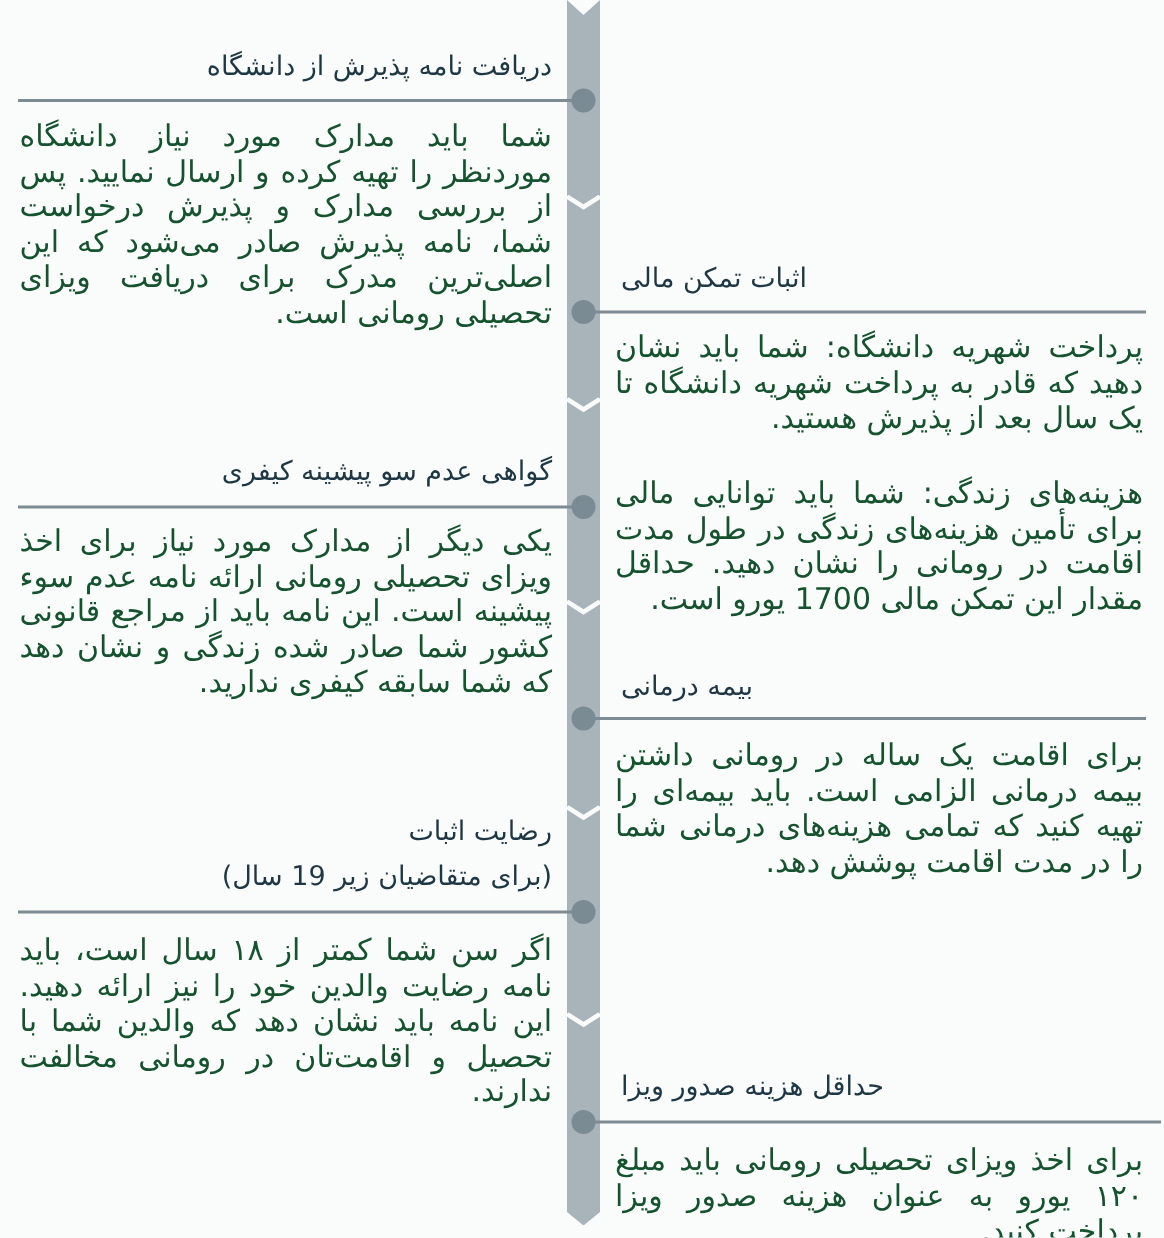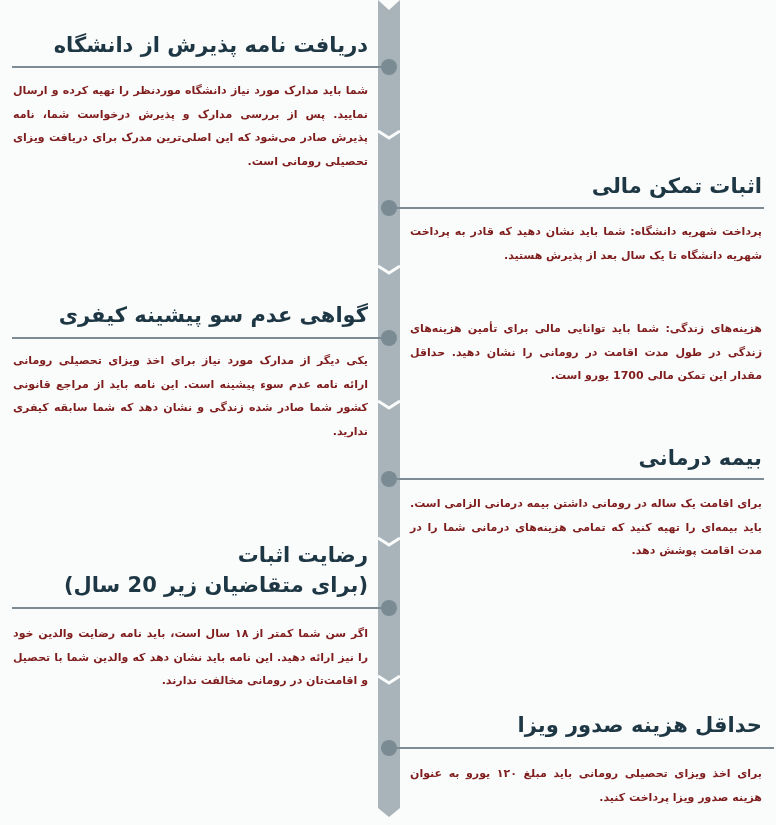--- a/index.html
+++ b/index.html
@@ -19,26 +19,26 @@
     .dot {
       position: absolute; width: 16px; height: 16px; border-radius: 50%;
       background: #7b8b93; left: 381px;
     }
 
     .divider {
       position: absolute; height: 2px; background: #7d8c94;
     }
 
     .title {
-      position: absolute; color: #1e3744; font-weight: bold; font-size: 21px;
-      line-height: 30px; text-align: right; white-space: nowrap;
+      position: absolute; color: #1e3744; font-weight: normal; font-size: 18px;
+      line-height: 30px; text-align: left; white-space: nowrap;
     }
     .body {
-      position: absolute; color: #7f1d1d; font-size: 11px; line-height: 23.5px;
-      text-align: justify; text-align-last: right; font-weight: bold;
+      position: absolute; color: #14532d; font-size: 20px; line-height: 23.5px;
+      text-align: justify; text-align-last: right;
     }
 
     
     .l .title { right: 408px; }
     .l .body { right: 408px; width: 355px; }
     
     .r .title { right: 14px; width: 348px; }
     .r .body { right: 14px; width: 352px; }
   </style>
 </head>
@@ -96,21 +96,21 @@
 
 <section class="r">
   <h2 class="title" style="top:443px">بیمه درمانی</h2>
   <div class="divider" style="top:478px; left:389px; width:375px"></div>
   <div class="dot" style="top:471px"></div>
   <p class="body" style="top:492px">برای اقامت یک ساله در رومانی داشتن بیمه درمانی الزامی است. باید بیمه‌ای را تهیه کنید که تمامی هزینه‌های درمانی شما را در مدت اقامت پوشش دهد.</p>
 </section>
 
 <section class="l">
   <h2 class="title" style="top:540px">رضایت اثبات</h2>
-  <h2 class="title" style="top:570px">(برای متقاضیان زیر 20 سال)</h2>
+  <h2 class="title" style="top:570px">(برای متقاضیان زیر 19 سال)</h2>
   <div class="divider" style="top:607px; left:12px; width:378px"></div>
   <div class="dot" style="top:600px"></div>
   <p class="body" style="top:622px">اگر سن شما کمتر از ۱۸ سال است، باید نامه رضایت والدین خود را نیز ارائه دهید. این نامه باید نشان دهد که والدین شما با تحصیل و اقامت‌تان در رومانی مخالفت ندارند.</p>
 </section>
 
 <section class="r">
   <h2 class="title" style="top:710px">حداقل هزینه صدور ویزا</h2>
   <div class="divider" style="top:747px; left:389px; width:385px"></div>
   <div class="dot" style="top:740px"></div>
   <p class="body" style="top:762px">برای اخذ ویزای تحصیلی رومانی باید مبلغ ۱۲۰ یورو به عنوان هزینه صدور ویزا پرداخت کنید.</p>

